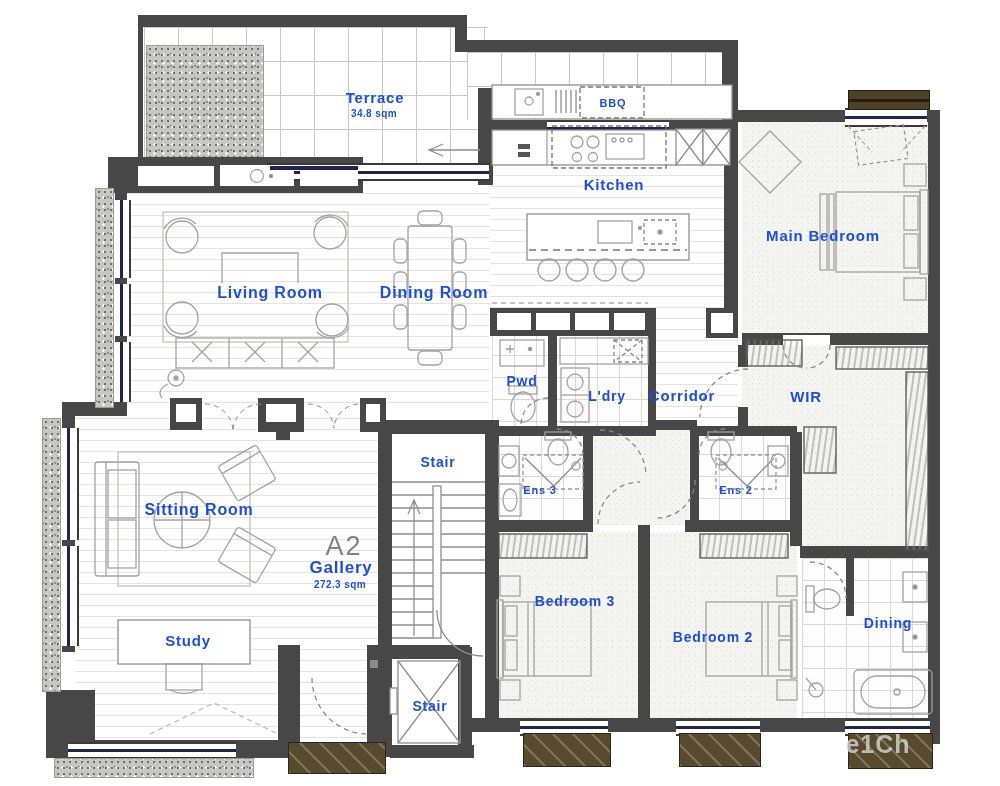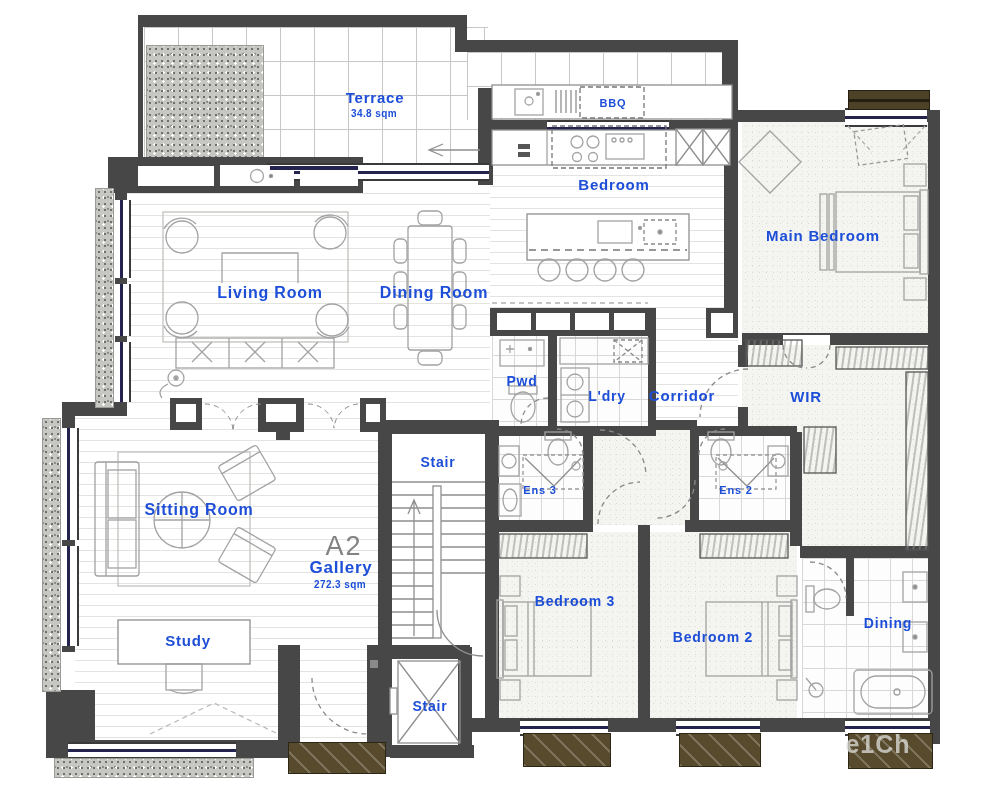--- a/index.html
+++ b/index.html
@@ -401,21 +401,21 @@
       <path d="M492 303 H648" stroke-width="1"></path>
     </g>
 
     <line x1="270" y1="168" x2="358" y2="168" stroke="#23234d" stroke-width="4"></line>
     <rect x="370" y="660" width="8" height="8" fill="#8a8a8a" stroke="none"></rect>
   </svg>
 
   <div class="lbl fs15" style="left:375px;top:97px;">Terrace</div>
   <div class="lbl fs10" style="left:374px;top:113px;">34.8 sqm</div>
   <div class="lbl fs13" style="left:613px;top:103px;">BBQ</div>
-  <div class="lbl fs15" style="left:614px;top:184px;">Bedroom</div>
+  <div class="lbl fs15" style="left:614px;top:184px;">Kitchen</div>
   <div class="lbl fs15" style="left:823px;top:235px;">Main Bedroom</div>
   <div class="lbl fs16" style="left:270px;top:293px;">Living Room</div>
   <div class="lbl fs16" style="left:434px;top:293px;">Dining Room</div>
   <div class="lbl fs14" style="left:522px;top:381px;">Pwd</div>
   <div class="lbl fs14" style="left:607px;top:396px;">L'dry</div>
   <div class="lbl fs15" style="left:682px;top:395px;">Corridor</div>
   <div class="lbl fs15" style="left:806px;top:396px;">WIR</div>
   <div class="lbl fs16" style="left:199px;top:510px;">Sitting Room</div>
   <div class="lbl fs14" style="left:438px;top:462px;">Stair</div>
   <div class="lbl fs13" style="left:540px;top:490px;">Ens 3</div>

